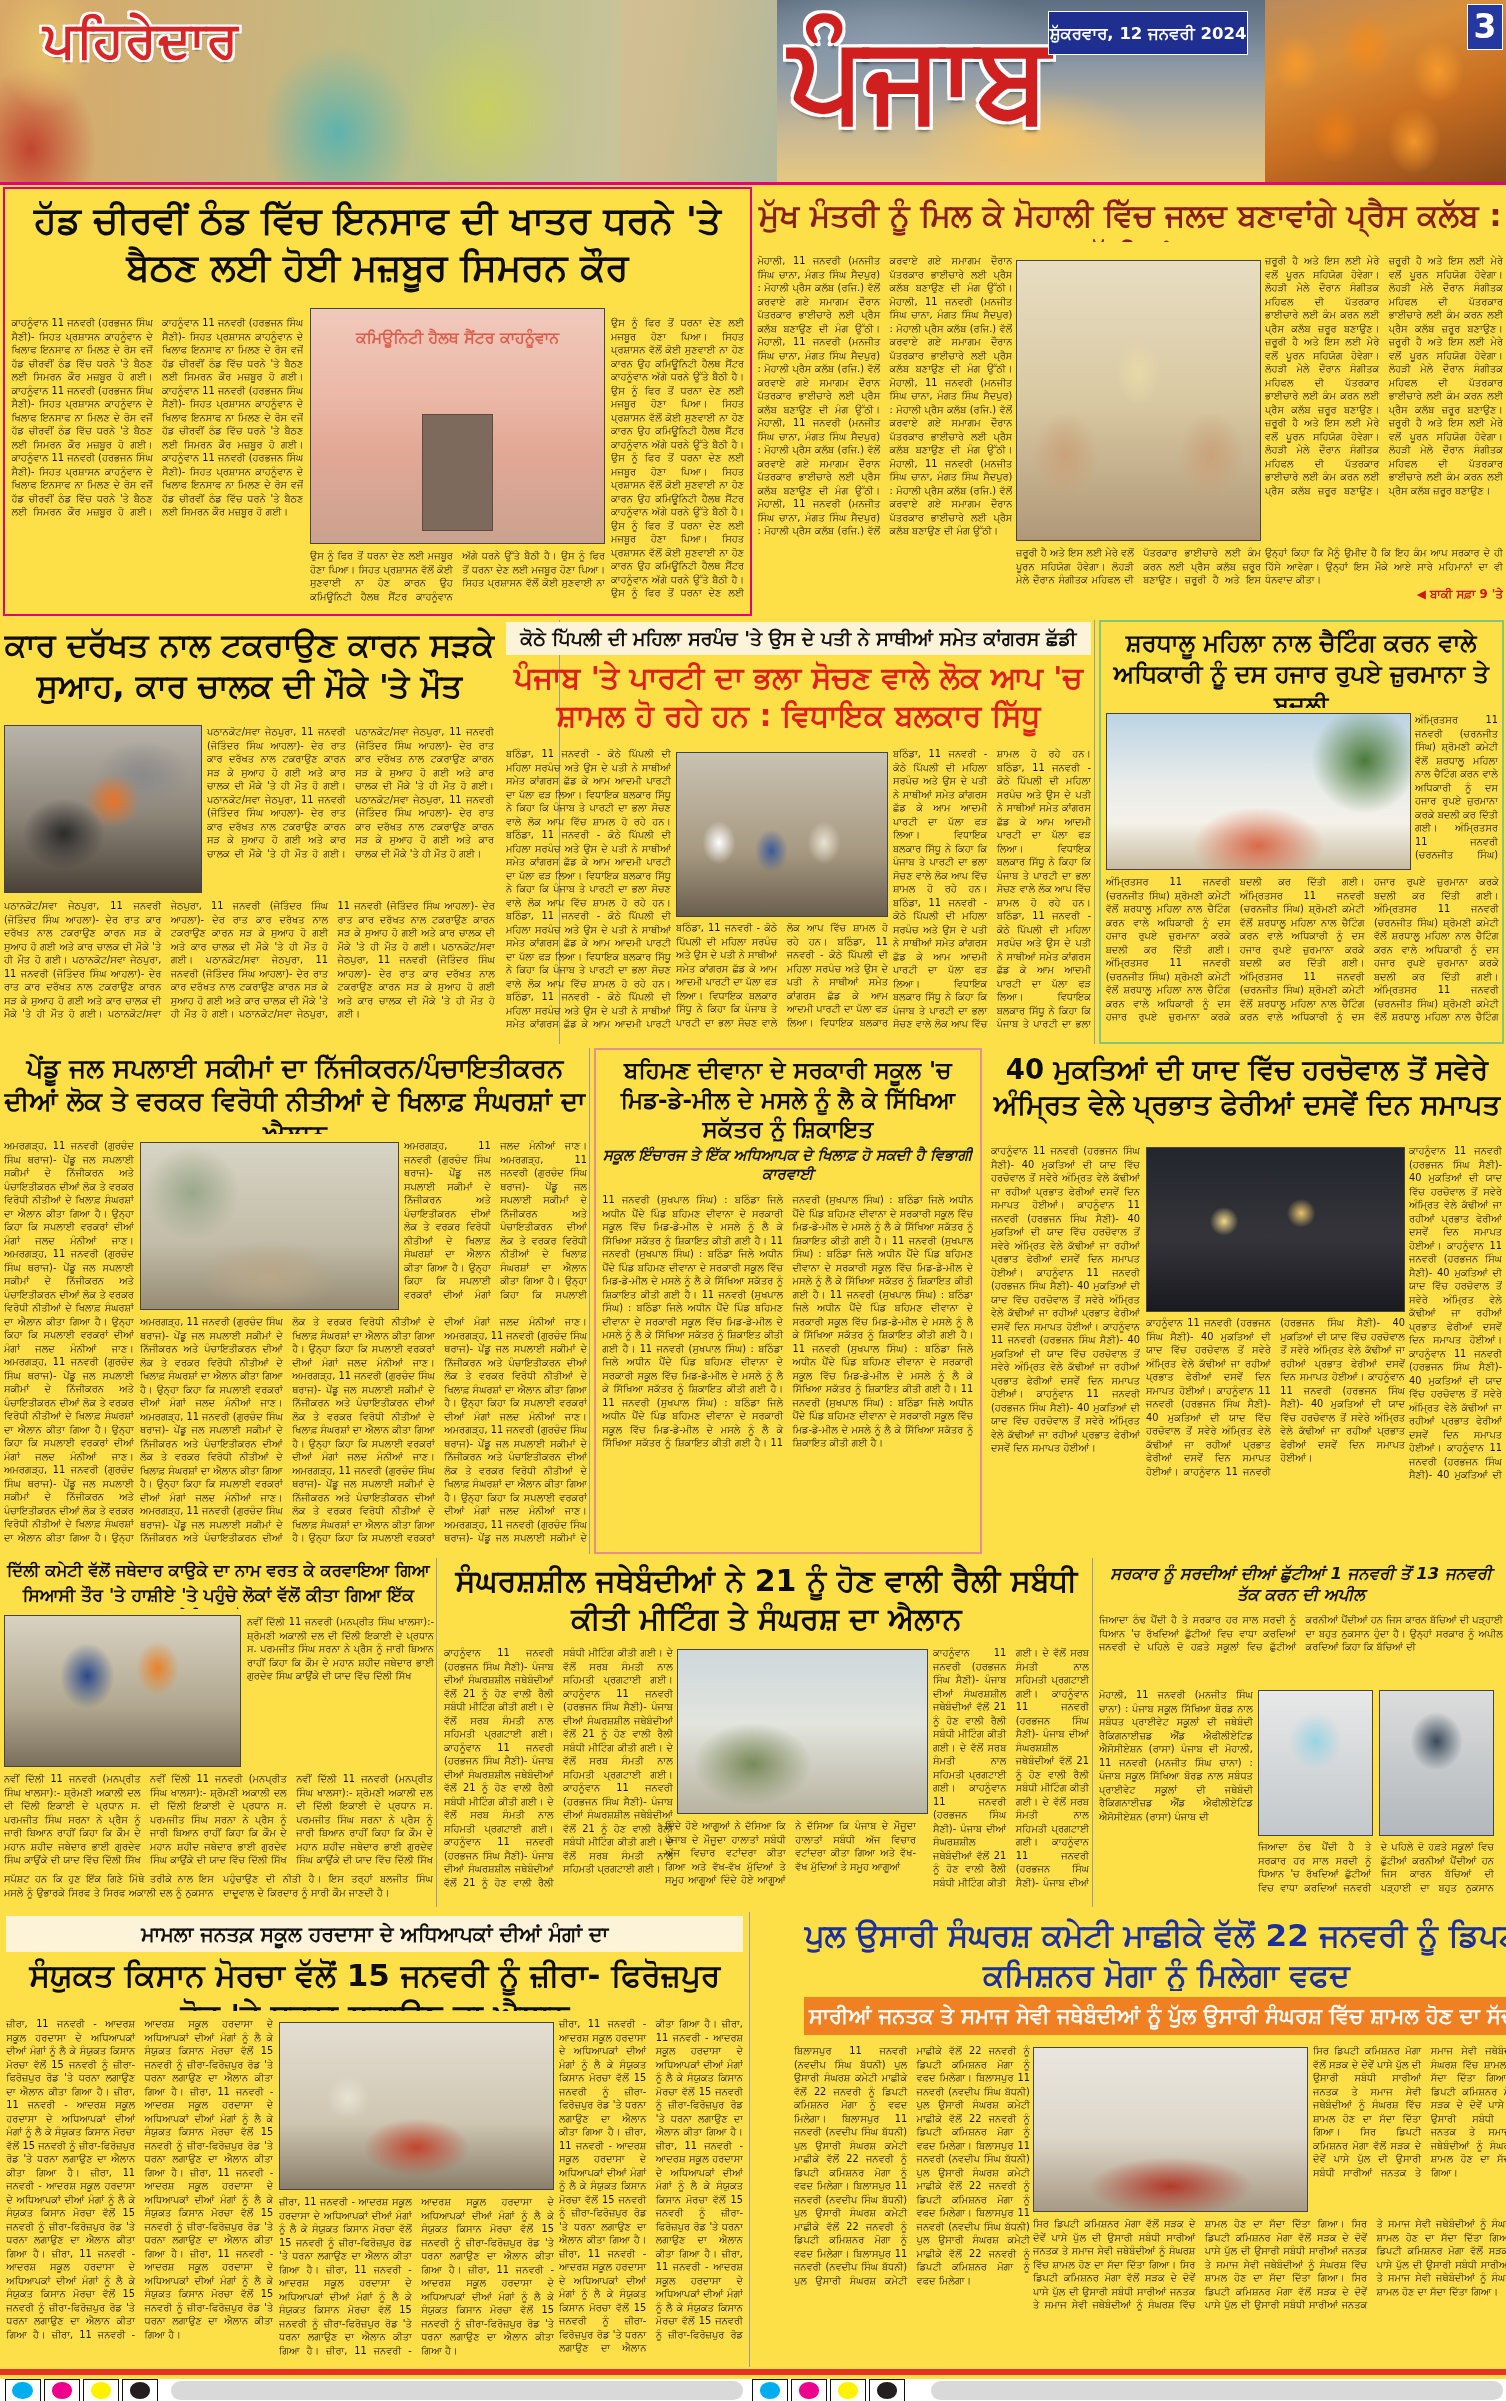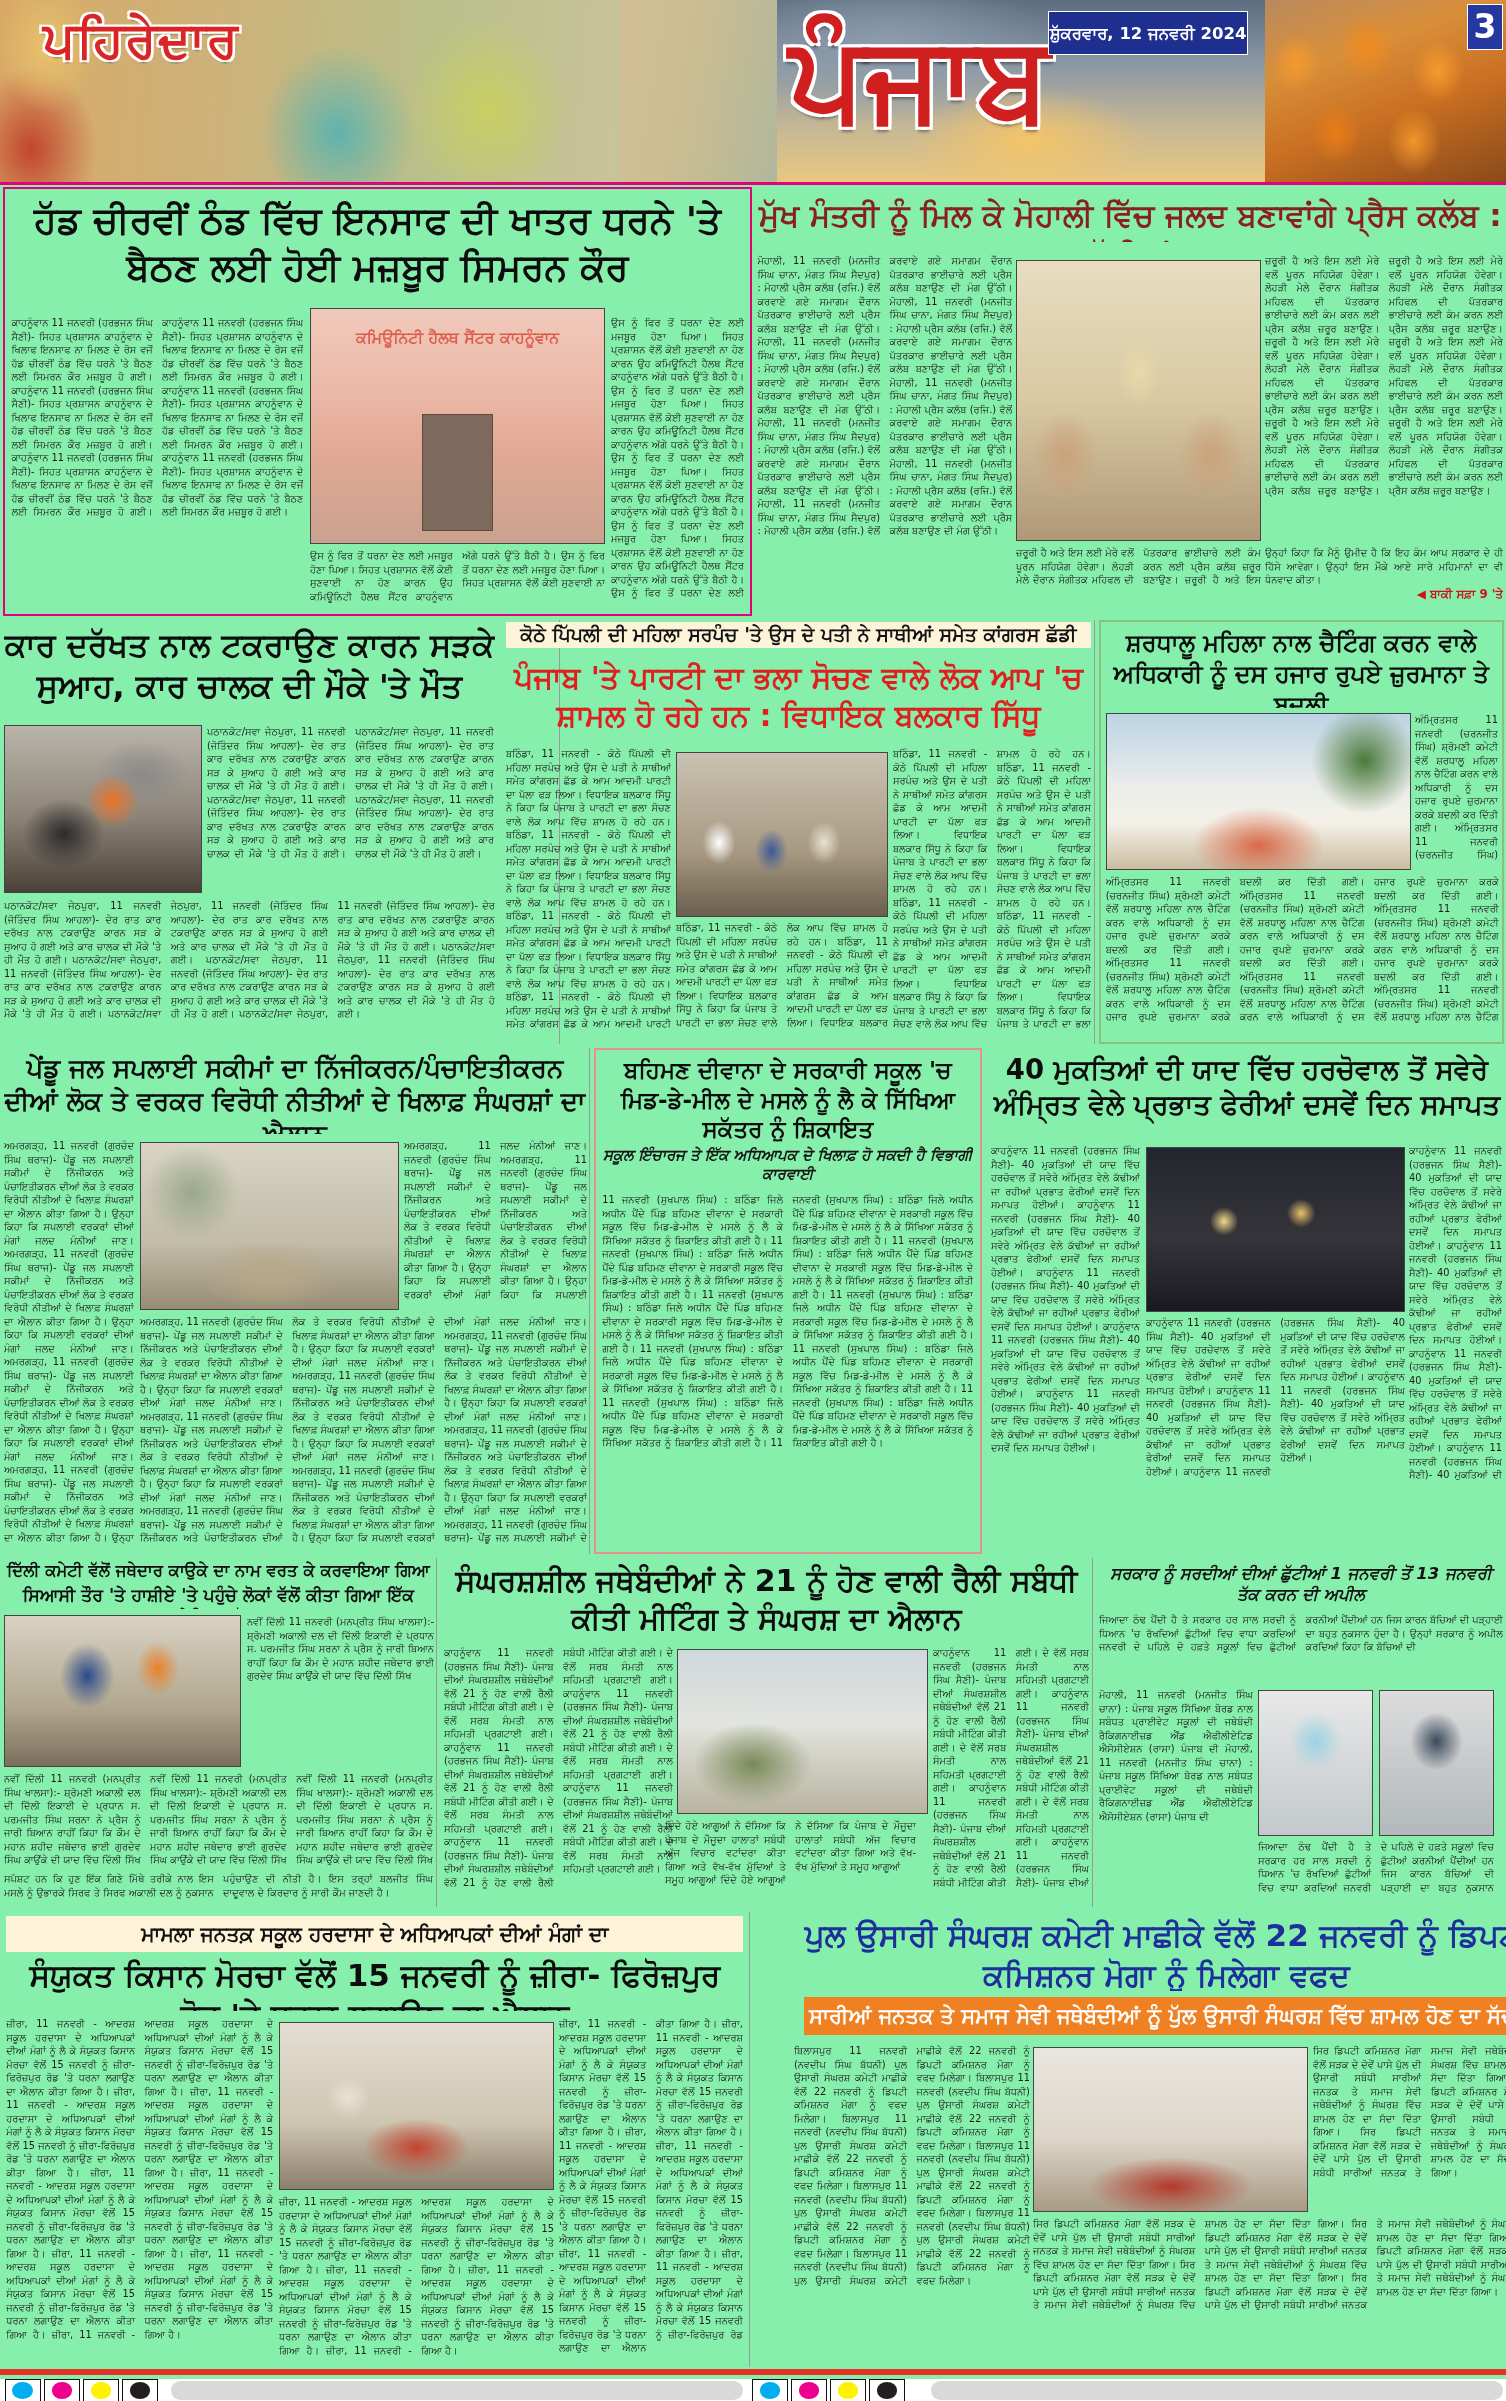--- a/index.html
+++ b/index.html
@@ -11,21 +11,21 @@
     --blue-head:#1d2f9a;
     --magenta:#e5007d;
     --orange-bar:#f08122;
     --cream:#fdf3d8;
     --green-border:#86c37e;
     --pink-border:#e89090;
   }
   *{box-sizing:border-box;margin:0;padding:0;}
   html,body{width:1506px;background:#ffffff;}
   body{font-family:"DejaVu Sans","Liberation Sans",sans-serif;color:var(--ink);}
-  #page{position:relative;width:1506px;height:2401px;background:#86efac;overflow:hidden;}
+  #page{position:relative;width:1506px;height:2401px;background:#fde047;overflow:hidden;}
 
   
   .masthead{position:absolute;left:0;top:0;width:1506px;height:182px;overflow:hidden;
     background:linear-gradient(100deg,#caa05a 0%,#d8b071 12%,#9fae6e 22%,#d9c49a 34%,#cdbd90 45%,#a8b6a0 55%,#8d9aa5 63%,#6f7f8d 72%,#51606e 80%,#7a5a34 86%,#b3672a 92%,#c8742e 100%);}
   .mh-left-art{position:absolute;left:0;top:0;width:620px;height:182px;
     background:
       radial-gradient(71px 94px at 47px 47px,#e8c36a 0%,rgba(232,195,106,0) 70%),
       radial-gradient(94px 118px at 31px 149px,#c2452f 0%,rgba(194,69,47,0) 70%),
       radial-gradient(110px 126px at 338px 133px,#5fb3ad 0%,rgba(95,179,173,0) 70%),
       radial-gradient(118px 133px at 487px 110px,#c8cf62 0%,rgba(200,207,98,0) 70%),
@@ -181,21 +181,21 @@
   </div>
 
   <div class="abs" style="left:0px;top:620px;width:560px;height:424px;border-right:0.8px solid #9a9a9a;">
     <div class="abs hl" style="left:3.9px;top:4.7px;width:491px;height:93px;font-size:32px;">ਕਾਰ ਦਰੱਖਤ ਨਾਲ ਟਕਰਾਉਣ ਕਾਰਨ ਸੜਕੇ ਸੁਆਹ, ਕਾਰ ਚਾਲਕ ਦੀ ਮੌਕੇ 'ਤੇ ਮੌਤ</div>
     <div class="abs photo p-burntcar" style="left:3.9px;top:105px;width:198px;height:168px;"></div>
     <div class="abs bt c2" style="left:207px;top:105px;width:287px;height:168px;">ਪਠਾਨਕੋਟ/ਸਵਾ ਜੇਠਪੁਰਾ, 11 ਜਨਵਰੀ (ਜੋਤਿੰਦਰ ਸਿੰਘ ਆਹਲਾ)- ਦੇਰ ਰਾਤ ਕਾਰ ਦਰੱਖਤ ਨਾਲ ਟਕਰਾਉਣ ਕਾਰਨ ਸੜ ਕੇ ਸੁਆਹ ਹੋ ਗਈ ਅਤੇ ਕਾਰ ਚਾਲਕ ਦੀ ਮੌਕੇ 'ਤੇ ਹੀ ਮੌਤ ਹੋ ਗਈ। ਪਠਾਨਕੋਟ/ਸਵਾ ਜੇਠਪੁਰਾ, 11 ਜਨਵਰੀ (ਜੋਤਿੰਦਰ ਸਿੰਘ ਆਹਲਾ)- ਦੇਰ ਰਾਤ ਕਾਰ ਦਰੱਖਤ ਨਾਲ ਟਕਰਾਉਣ ਕਾਰਨ ਸੜ ਕੇ ਸੁਆਹ ਹੋ ਗਈ ਅਤੇ ਕਾਰ ਚਾਲਕ ਦੀ ਮੌਕੇ 'ਤੇ ਹੀ ਮੌਤ ਹੋ ਗਈ। ਪਠਾਨਕੋਟ/ਸਵਾ ਜੇਠਪੁਰਾ, 11 ਜਨਵਰੀ (ਜੋਤਿੰਦਰ ਸਿੰਘ ਆਹਲਾ)- ਦੇਰ ਰਾਤ ਕਾਰ ਦਰੱਖਤ ਨਾਲ ਟਕਰਾਉਣ ਕਾਰਨ ਸੜ ਕੇ ਸੁਆਹ ਹੋ ਗਈ ਅਤੇ ਕਾਰ ਚਾਲਕ ਦੀ ਮੌਕੇ 'ਤੇ ਹੀ ਮੌਤ ਹੋ ਗਈ। ਪਠਾਨਕੋਟ/ਸਵਾ ਜੇਠਪੁਰਾ, 11 ਜਨਵਰੀ (ਜੋਤਿੰਦਰ ਸਿੰਘ ਆਹਲਾ)- ਦੇਰ ਰਾਤ ਕਾਰ ਦਰੱਖਤ ਨਾਲ ਟਕਰਾਉਣ ਕਾਰਨ ਸੜ ਕੇ ਸੁਆਹ ਹੋ ਗਈ ਅਤੇ ਕਾਰ ਚਾਲਕ ਦੀ ਮੌਕੇ 'ਤੇ ਹੀ ਮੌਤ ਹੋ ਗਈ।</div>
     <div class="abs bt c3" style="left:3.9px;top:279px;width:491px;height:138px;">ਪਠਾਨਕੋਟ/ਸਵਾ ਜੇਠਪੁਰਾ, 11 ਜਨਵਰੀ (ਜੋਤਿੰਦਰ ਸਿੰਘ ਆਹਲਾ)- ਦੇਰ ਰਾਤ ਕਾਰ ਦਰੱਖਤ ਨਾਲ ਟਕਰਾਉਣ ਕਾਰਨ ਸੜ ਕੇ ਸੁਆਹ ਹੋ ਗਈ ਅਤੇ ਕਾਰ ਚਾਲਕ ਦੀ ਮੌਕੇ 'ਤੇ ਹੀ ਮੌਤ ਹੋ ਗਈ। ਪਠਾਨਕੋਟ/ਸਵਾ ਜੇਠਪੁਰਾ, 11 ਜਨਵਰੀ (ਜੋਤਿੰਦਰ ਸਿੰਘ ਆਹਲਾ)- ਦੇਰ ਰਾਤ ਕਾਰ ਦਰੱਖਤ ਨਾਲ ਟਕਰਾਉਣ ਕਾਰਨ ਸੜ ਕੇ ਸੁਆਹ ਹੋ ਗਈ ਅਤੇ ਕਾਰ ਚਾਲਕ ਦੀ ਮੌਕੇ 'ਤੇ ਹੀ ਮੌਤ ਹੋ ਗਈ। ਪਠਾਨਕੋਟ/ਸਵਾ ਜੇਠਪੁਰਾ, 11 ਜਨਵਰੀ (ਜੋਤਿੰਦਰ ਸਿੰਘ ਆਹਲਾ)- ਦੇਰ ਰਾਤ ਕਾਰ ਦਰੱਖਤ ਨਾਲ ਟਕਰਾਉਣ ਕਾਰਨ ਸੜ ਕੇ ਸੁਆਹ ਹੋ ਗਈ ਅਤੇ ਕਾਰ ਚਾਲਕ ਦੀ ਮੌਕੇ 'ਤੇ ਹੀ ਮੌਤ ਹੋ ਗਈ। ਪਠਾਨਕੋਟ/ਸਵਾ ਜੇਠਪੁਰਾ, 11 ਜਨਵਰੀ (ਜੋਤਿੰਦਰ ਸਿੰਘ ਆਹਲਾ)- ਦੇਰ ਰਾਤ ਕਾਰ ਦਰੱਖਤ ਨਾਲ ਟਕਰਾਉਣ ਕਾਰਨ ਸੜ ਕੇ ਸੁਆਹ ਹੋ ਗਈ ਅਤੇ ਕਾਰ ਚਾਲਕ ਦੀ ਮੌਕੇ 'ਤੇ ਹੀ ਮੌਤ ਹੋ ਗਈ। ਪਠਾਨਕੋਟ/ਸਵਾ ਜੇਠਪੁਰਾ, 11 ਜਨਵਰੀ (ਜੋਤਿੰਦਰ ਸਿੰਘ ਆਹਲਾ)- ਦੇਰ ਰਾਤ ਕਾਰ ਦਰੱਖਤ ਨਾਲ ਟਕਰਾਉਣ ਕਾਰਨ ਸੜ ਕੇ ਸੁਆਹ ਹੋ ਗਈ ਅਤੇ ਕਾਰ ਚਾਲਕ ਦੀ ਮੌਕੇ 'ਤੇ ਹੀ ਮੌਤ ਹੋ ਗਈ। ਪਠਾਨਕੋਟ/ਸਵਾ ਜੇਠਪੁਰਾ, 11 ਜਨਵਰੀ (ਜੋਤਿੰਦਰ ਸਿੰਘ ਆਹਲਾ)- ਦੇਰ ਰਾਤ ਕਾਰ ਦਰੱਖਤ ਨਾਲ ਟਕਰਾਉਣ ਕਾਰਨ ਸੜ ਕੇ ਸੁਆਹ ਹੋ ਗਈ ਅਤੇ ਕਾਰ ਚਾਲਕ ਦੀ ਮੌਕੇ 'ਤੇ ਹੀ ਮੌਤ ਹੋ ਗਈ।</div>
   </div>
 
   <div class="abs" style="left:502px;top:620px;width:593px;height:424px;border-right:0.8px solid #9a9a9a;">
-    <div class="kicker abs" style="left:3.9px;top:1.6px;width:585px;height:26px;font-size:19px;">ਕੋਠੇ ਪਿੱਪਲੀ ਦੀ ਮਹਿਲਾ ਸਰਪੰਚ 'ਤੇ ਉਸ ਦੇ ਪਤੀ ਨੇ ਸਾਥੀਆਂ ਸਮੇਤ ਕਾਂਗਰਸ ਛੱਡੀ</div>
+    <div class="kicker abs" style="left:3.9px;top:1.6px;width:585px;height:33px;font-size:19px;">ਕੋਠੇ ਪਿੱਪਲੀ ਦੀ ਮਹਿਲਾ ਸਰਪੰਚ 'ਤੇ ਉਸ ਦੇ ਪਤੀ ਨੇ ਸਾਥੀਆਂ ਸਮੇਤ ਕਾਂਗਰਸ ਛੱਡੀ</div>
     <div class="abs hl hl-red" style="left:3.9px;top:39px;width:585px;height:82px;font-size:30px;">ਪੰਜਾਬ 'ਤੇ ਪਾਰਟੀ ਦਾ ਭਲਾ ਸੋਚਣ ਵਾਲੇ ਲੋਕ ਆਪ 'ਚ ਸ਼ਾਮਲ ਹੋ ਰਹੇ ਹਨ : ਵਿਧਾਇਕ ਬਲਕਾਰ ਸਿੱਧੂ</div>
     <div class="abs bt c1" style="left:3.9px;top:127px;width:165px;height:290px;">ਬਠਿੰਡਾ, 11 ਜਨਵਰੀ - ਕੋਠੇ ਪਿੱਪਲੀ ਦੀ ਮਹਿਲਾ ਸਰਪੰਚ ਅਤੇ ਉਸ ਦੇ ਪਤੀ ਨੇ ਸਾਥੀਆਂ ਸਮੇਤ ਕਾਂਗਰਸ ਛੱਡ ਕੇ ਆਮ ਆਦਮੀ ਪਾਰਟੀ ਦਾ ਪੱਲਾ ਫੜ ਲਿਆ। ਵਿਧਾਇਕ ਬਲਕਾਰ ਸਿੱਧੂ ਨੇ ਕਿਹਾ ਕਿ ਪੰਜਾਬ ਤੇ ਪਾਰਟੀ ਦਾ ਭਲਾ ਸੋਚਣ ਵਾਲੇ ਲੋਕ ਆਪ ਵਿੱਚ ਸ਼ਾਮਲ ਹੋ ਰਹੇ ਹਨ। ਬਠਿੰਡਾ, 11 ਜਨਵਰੀ - ਕੋਠੇ ਪਿੱਪਲੀ ਦੀ ਮਹਿਲਾ ਸਰਪੰਚ ਅਤੇ ਉਸ ਦੇ ਪਤੀ ਨੇ ਸਾਥੀਆਂ ਸਮੇਤ ਕਾਂਗਰਸ ਛੱਡ ਕੇ ਆਮ ਆਦਮੀ ਪਾਰਟੀ ਦਾ ਪੱਲਾ ਫੜ ਲਿਆ। ਵਿਧਾਇਕ ਬਲਕਾਰ ਸਿੱਧੂ ਨੇ ਕਿਹਾ ਕਿ ਪੰਜਾਬ ਤੇ ਪਾਰਟੀ ਦਾ ਭਲਾ ਸੋਚਣ ਵਾਲੇ ਲੋਕ ਆਪ ਵਿੱਚ ਸ਼ਾਮਲ ਹੋ ਰਹੇ ਹਨ। ਬਠਿੰਡਾ, 11 ਜਨਵਰੀ - ਕੋਠੇ ਪਿੱਪਲੀ ਦੀ ਮਹਿਲਾ ਸਰਪੰਚ ਅਤੇ ਉਸ ਦੇ ਪਤੀ ਨੇ ਸਾਥੀਆਂ ਸਮੇਤ ਕਾਂਗਰਸ ਛੱਡ ਕੇ ਆਮ ਆਦਮੀ ਪਾਰਟੀ ਦਾ ਪੱਲਾ ਫੜ ਲਿਆ। ਵਿਧਾਇਕ ਬਲਕਾਰ ਸਿੱਧੂ ਨੇ ਕਿਹਾ ਕਿ ਪੰਜਾਬ ਤੇ ਪਾਰਟੀ ਦਾ ਭਲਾ ਸੋਚਣ ਵਾਲੇ ਲੋਕ ਆਪ ਵਿੱਚ ਸ਼ਾਮਲ ਹੋ ਰਹੇ ਹਨ। ਬਠਿੰਡਾ, 11 ਜਨਵਰੀ - ਕੋਠੇ ਪਿੱਪਲੀ ਦੀ ਮਹਿਲਾ ਸਰਪੰਚ ਅਤੇ ਉਸ ਦੇ ਪਤੀ ਨੇ ਸਾਥੀਆਂ ਸਮੇਤ ਕਾਂਗਰਸ ਛੱਡ ਕੇ ਆਮ ਆਦਮੀ ਪਾਰਟੀ ਦਾ ਪੱਲਾ ਫੜ ਲਿਆ। ਵਿਧਾਇਕ ਬਲਕਾਰ ਸਿੱਧੂ ਨੇ ਕਿਹਾ ਕਿ ਪੰਜਾਬ ਤੇ ਪਾਰਟੀ ਦਾ ਭਲਾ ਸੋਚਣ ਵਾਲੇ ਲੋਕ ਆਪ ਵਿੱਚ ਸ਼ਾਮਲ ਹੋ ਰਹੇ ਹਨ।</div>
     <div class="abs photo p-crowd" style="left:174px;top:132px;width:212px;height:165px;"></div>
     <div class="abs bt c2" style="left:174px;top:301px;width:212px;height:116px;">ਬਠਿੰਡਾ, 11 ਜਨਵਰੀ - ਕੋਠੇ ਪਿੱਪਲੀ ਦੀ ਮਹਿਲਾ ਸਰਪੰਚ ਅਤੇ ਉਸ ਦੇ ਪਤੀ ਨੇ ਸਾਥੀਆਂ ਸਮੇਤ ਕਾਂਗਰਸ ਛੱਡ ਕੇ ਆਮ ਆਦਮੀ ਪਾਰਟੀ ਦਾ ਪੱਲਾ ਫੜ ਲਿਆ। ਵਿਧਾਇਕ ਬਲਕਾਰ ਸਿੱਧੂ ਨੇ ਕਿਹਾ ਕਿ ਪੰਜਾਬ ਤੇ ਪਾਰਟੀ ਦਾ ਭਲਾ ਸੋਚਣ ਵਾਲੇ ਲੋਕ ਆਪ ਵਿੱਚ ਸ਼ਾਮਲ ਹੋ ਰਹੇ ਹਨ। ਬਠਿੰਡਾ, 11 ਜਨਵਰੀ - ਕੋਠੇ ਪਿੱਪਲੀ ਦੀ ਮਹਿਲਾ ਸਰਪੰਚ ਅਤੇ ਉਸ ਦੇ ਪਤੀ ਨੇ ਸਾਥੀਆਂ ਸਮੇਤ ਕਾਂਗਰਸ ਛੱਡ ਕੇ ਆਮ ਆਦਮੀ ਪਾਰਟੀ ਦਾ ਪੱਲਾ ਫੜ ਲਿਆ। ਵਿਧਾਇਕ ਬਲਕਾਰ ਸਿੱਧੂ ਨੇ ਕਿਹਾ ਕਿ ਪੰਜਾਬ ਤੇ ਪਾਰਟੀ ਦਾ ਭਲਾ ਸੋਚਣ ਵਾਲੇ ਲੋਕ ਆਪ ਵਿੱਚ ਸ਼ਾਮਲ ਹੋ ਰਹੇ ਹਨ। ਬਠਿੰਡਾ, 11 ਜਨਵਰੀ - ਕੋਠੇ ਪਿੱਪਲੀ ਦੀ ਮਹਿਲਾ ਸਰਪੰਚ ਅਤੇ ਉਸ ਦੇ ਪਤੀ ਨੇ ਸਾਥੀਆਂ ਸਮੇਤ ਕਾਂਗਰਸ ਛੱਡ ਕੇ ਆਮ ਆਦਮੀ ਪਾਰਟੀ ਦਾ ਪੱਲਾ ਫੜ ਲਿਆ। ਵਿਧਾਇਕ ਬਲਕਾਰ ਸਿੱਧੂ ਨੇ ਕਿਹਾ ਕਿ ਪੰਜਾਬ ਤੇ ਪਾਰਟੀ ਦਾ ਭਲਾ ਸੋਚਣ ਵਾਲੇ ਲੋਕ ਆਪ ਵਿੱਚ ਸ਼ਾਮਲ ਹੋ ਰਹੇ ਹਨ।</div>
     <div class="abs bt c2" style="left:391px;top:127px;width:198px;height:290px;">ਬਠਿੰਡਾ, 11 ਜਨਵਰੀ - ਕੋਠੇ ਪਿੱਪਲੀ ਦੀ ਮਹਿਲਾ ਸਰਪੰਚ ਅਤੇ ਉਸ ਦੇ ਪਤੀ ਨੇ ਸਾਥੀਆਂ ਸਮੇਤ ਕਾਂਗਰਸ ਛੱਡ ਕੇ ਆਮ ਆਦਮੀ ਪਾਰਟੀ ਦਾ ਪੱਲਾ ਫੜ ਲਿਆ। ਵਿਧਾਇਕ ਬਲਕਾਰ ਸਿੱਧੂ ਨੇ ਕਿਹਾ ਕਿ ਪੰਜਾਬ ਤੇ ਪਾਰਟੀ ਦਾ ਭਲਾ ਸੋਚਣ ਵਾਲੇ ਲੋਕ ਆਪ ਵਿੱਚ ਸ਼ਾਮਲ ਹੋ ਰਹੇ ਹਨ। ਬਠਿੰਡਾ, 11 ਜਨਵਰੀ - ਕੋਠੇ ਪਿੱਪਲੀ ਦੀ ਮਹਿਲਾ ਸਰਪੰਚ ਅਤੇ ਉਸ ਦੇ ਪਤੀ ਨੇ ਸਾਥੀਆਂ ਸਮੇਤ ਕਾਂਗਰਸ ਛੱਡ ਕੇ ਆਮ ਆਦਮੀ ਪਾਰਟੀ ਦਾ ਪੱਲਾ ਫੜ ਲਿਆ। ਵਿਧਾਇਕ ਬਲਕਾਰ ਸਿੱਧੂ ਨੇ ਕਿਹਾ ਕਿ ਪੰਜਾਬ ਤੇ ਪਾਰਟੀ ਦਾ ਭਲਾ ਸੋਚਣ ਵਾਲੇ ਲੋਕ ਆਪ ਵਿੱਚ ਸ਼ਾਮਲ ਹੋ ਰਹੇ ਹਨ। ਬਠਿੰਡਾ, 11 ਜਨਵਰੀ - ਕੋਠੇ ਪਿੱਪਲੀ ਦੀ ਮਹਿਲਾ ਸਰਪੰਚ ਅਤੇ ਉਸ ਦੇ ਪਤੀ ਨੇ ਸਾਥੀਆਂ ਸਮੇਤ ਕਾਂਗਰਸ ਛੱਡ ਕੇ ਆਮ ਆਦਮੀ ਪਾਰਟੀ ਦਾ ਪੱਲਾ ਫੜ ਲਿਆ। ਵਿਧਾਇਕ ਬਲਕਾਰ ਸਿੱਧੂ ਨੇ ਕਿਹਾ ਕਿ ਪੰਜਾਬ ਤੇ ਪਾਰਟੀ ਦਾ ਭਲਾ ਸੋਚਣ ਵਾਲੇ ਲੋਕ ਆਪ ਵਿੱਚ ਸ਼ਾਮਲ ਹੋ ਰਹੇ ਹਨ। ਬਠਿੰਡਾ, 11 ਜਨਵਰੀ - ਕੋਠੇ ਪਿੱਪਲੀ ਦੀ ਮਹਿਲਾ ਸਰਪੰਚ ਅਤੇ ਉਸ ਦੇ ਪਤੀ ਨੇ ਸਾਥੀਆਂ ਸਮੇਤ ਕਾਂਗਰਸ ਛੱਡ ਕੇ ਆਮ ਆਦਮੀ ਪਾਰਟੀ ਦਾ ਪੱਲਾ ਫੜ ਲਿਆ। ਵਿਧਾਇਕ ਬਲਕਾਰ ਸਿੱਧੂ ਨੇ ਕਿਹਾ ਕਿ ਪੰਜਾਬ ਤੇ ਪਾਰਟੀ ਦਾ ਭਲਾ ਸੋਚਣ ਵਾਲੇ ਲੋਕ ਆਪ ਵਿੱਚ ਸ਼ਾਮਲ ਹੋ ਰਹੇ ਹਨ। ਬਠਿੰਡਾ, 11 ਜਨਵਰੀ - ਕੋਠੇ ਪਿੱਪਲੀ ਦੀ ਮਹਿਲਾ ਸਰਪੰਚ ਅਤੇ ਉਸ ਦੇ ਪਤੀ ਨੇ ਸਾਥੀਆਂ ਸਮੇਤ ਕਾਂਗਰਸ ਛੱਡ ਕੇ ਆਮ ਆਦਮੀ ਪਾਰਟੀ ਦਾ ਪੱਲਾ ਫੜ ਲਿਆ। ਵਿਧਾਇਕ ਬਲਕਾਰ ਸਿੱਧੂ ਨੇ ਕਿਹਾ ਕਿ ਪੰਜਾਬ ਤੇ ਪਾਰਟੀ ਦਾ ਭਲਾ ਸੋਚਣ ਵਾਲੇ ਲੋਕ ਆਪ ਵਿੱਚ ਸ਼ਾਮਲ ਹੋ ਰਹੇ ਹਨ।</div>
   </div>
 
   <div class="abs box-green" style="left:1099px;top:620px;width:405px;height:424px;">
     <div class="abs hl" style="left:4.7px;top:6.3px;width:391px;height:80px;font-size:24px;">ਸ਼ਰਧਾਲੂ ਮਹਿਲਾ ਨਾਲ ਚੈਟਿੰਗ ਕਰਨ ਵਾਲੇ ਅਧਿਕਾਰੀ ਨੂੰ ਦਸ ਹਜਾਰ ਰੁਪਏ ਜ਼ੁਰਮਾਨਾ ਤੇ ਬਦਲੀ</div>
     <div class="abs photo p-gurdwara" style="left:4.7px;top:91px;width:305px;height:157px;"></div>

